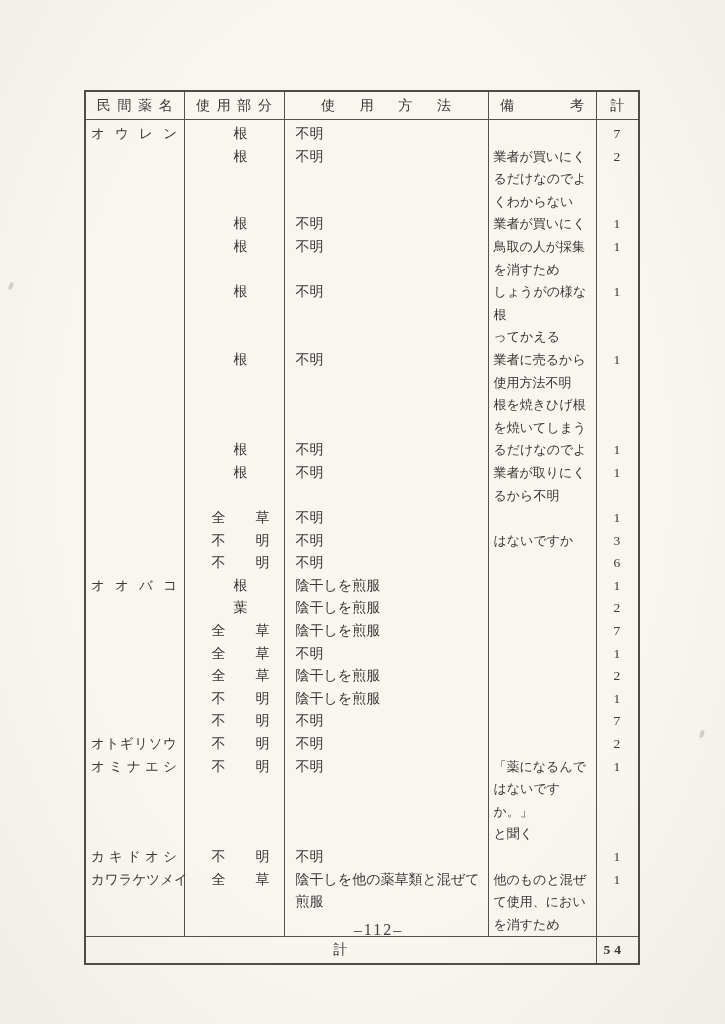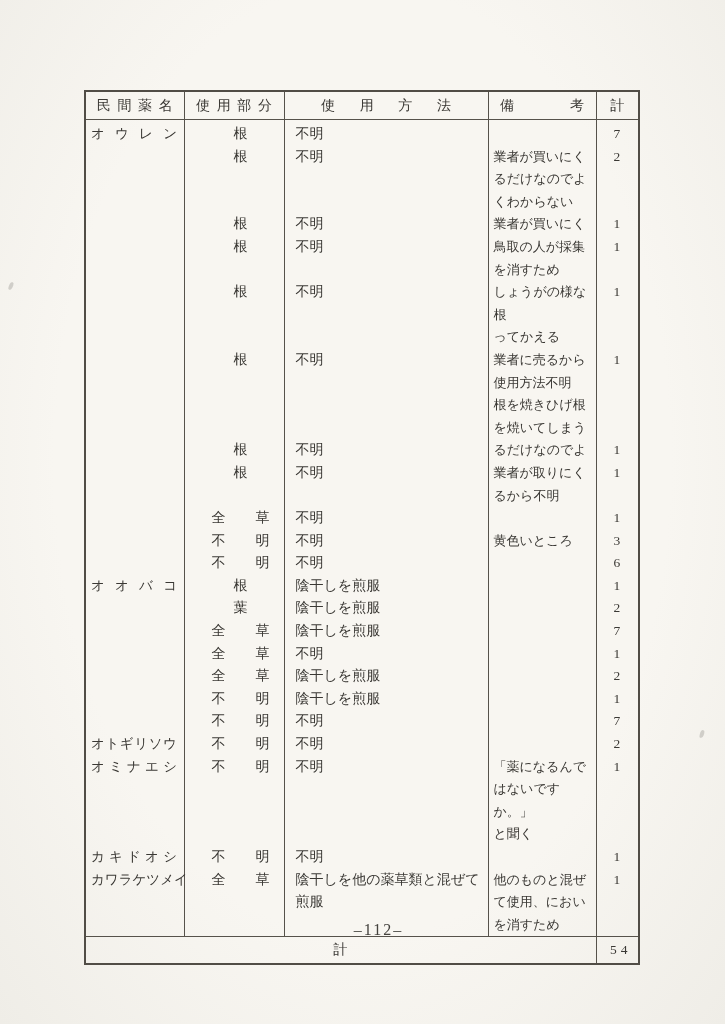--- a/index.html
+++ b/index.html
@@ -81,21 +81,21 @@
     padding-left:3px;
   }
 
   tfoot td{
     border-top:1px solid #56524b;
     height:26px;
     vertical-align:middle;
     padding:0;
   }
   .total-label{display:block;text-align:center;letter-spacing:1px;}
-  .total-value{display:block;text-align:center;letter-spacing:4px;padding-left:7px;font-size:13.5px;}
+  .total-value{display:block;text-align:left;letter-spacing:4px;padding-left:7px;font-size:13.5px;font-weight:bold;}
 
   .page-number{
     position:absolute;
     left:16px;top:921px;
     width:725px;
     text-align:center;
     font-size:16px;
     letter-spacing:2px;
     color:#44423e;
   }
@@ -328,21 +328,21 @@
     <td>
             <span class="part-box" data-justify="">
               <span>不</span>
               <span>明</span>
             </span>
           </td>
     <td>
             <span class="method-box mj" data-justify=""><span>不</span><span>明</span></span>
           </td>
     <td>
-            <span class="remark-box">黄色いところ</span>
+            <span class="remark-box">はないですか</span>
           </td>
     <td>
             <span class="count-box">3</span>
           </td>
   </tr>
         <tr>
     <td><span class="name-box"></span></td>
     <td>
             <span class="part-box" data-justify="">
               <span>不</span>

